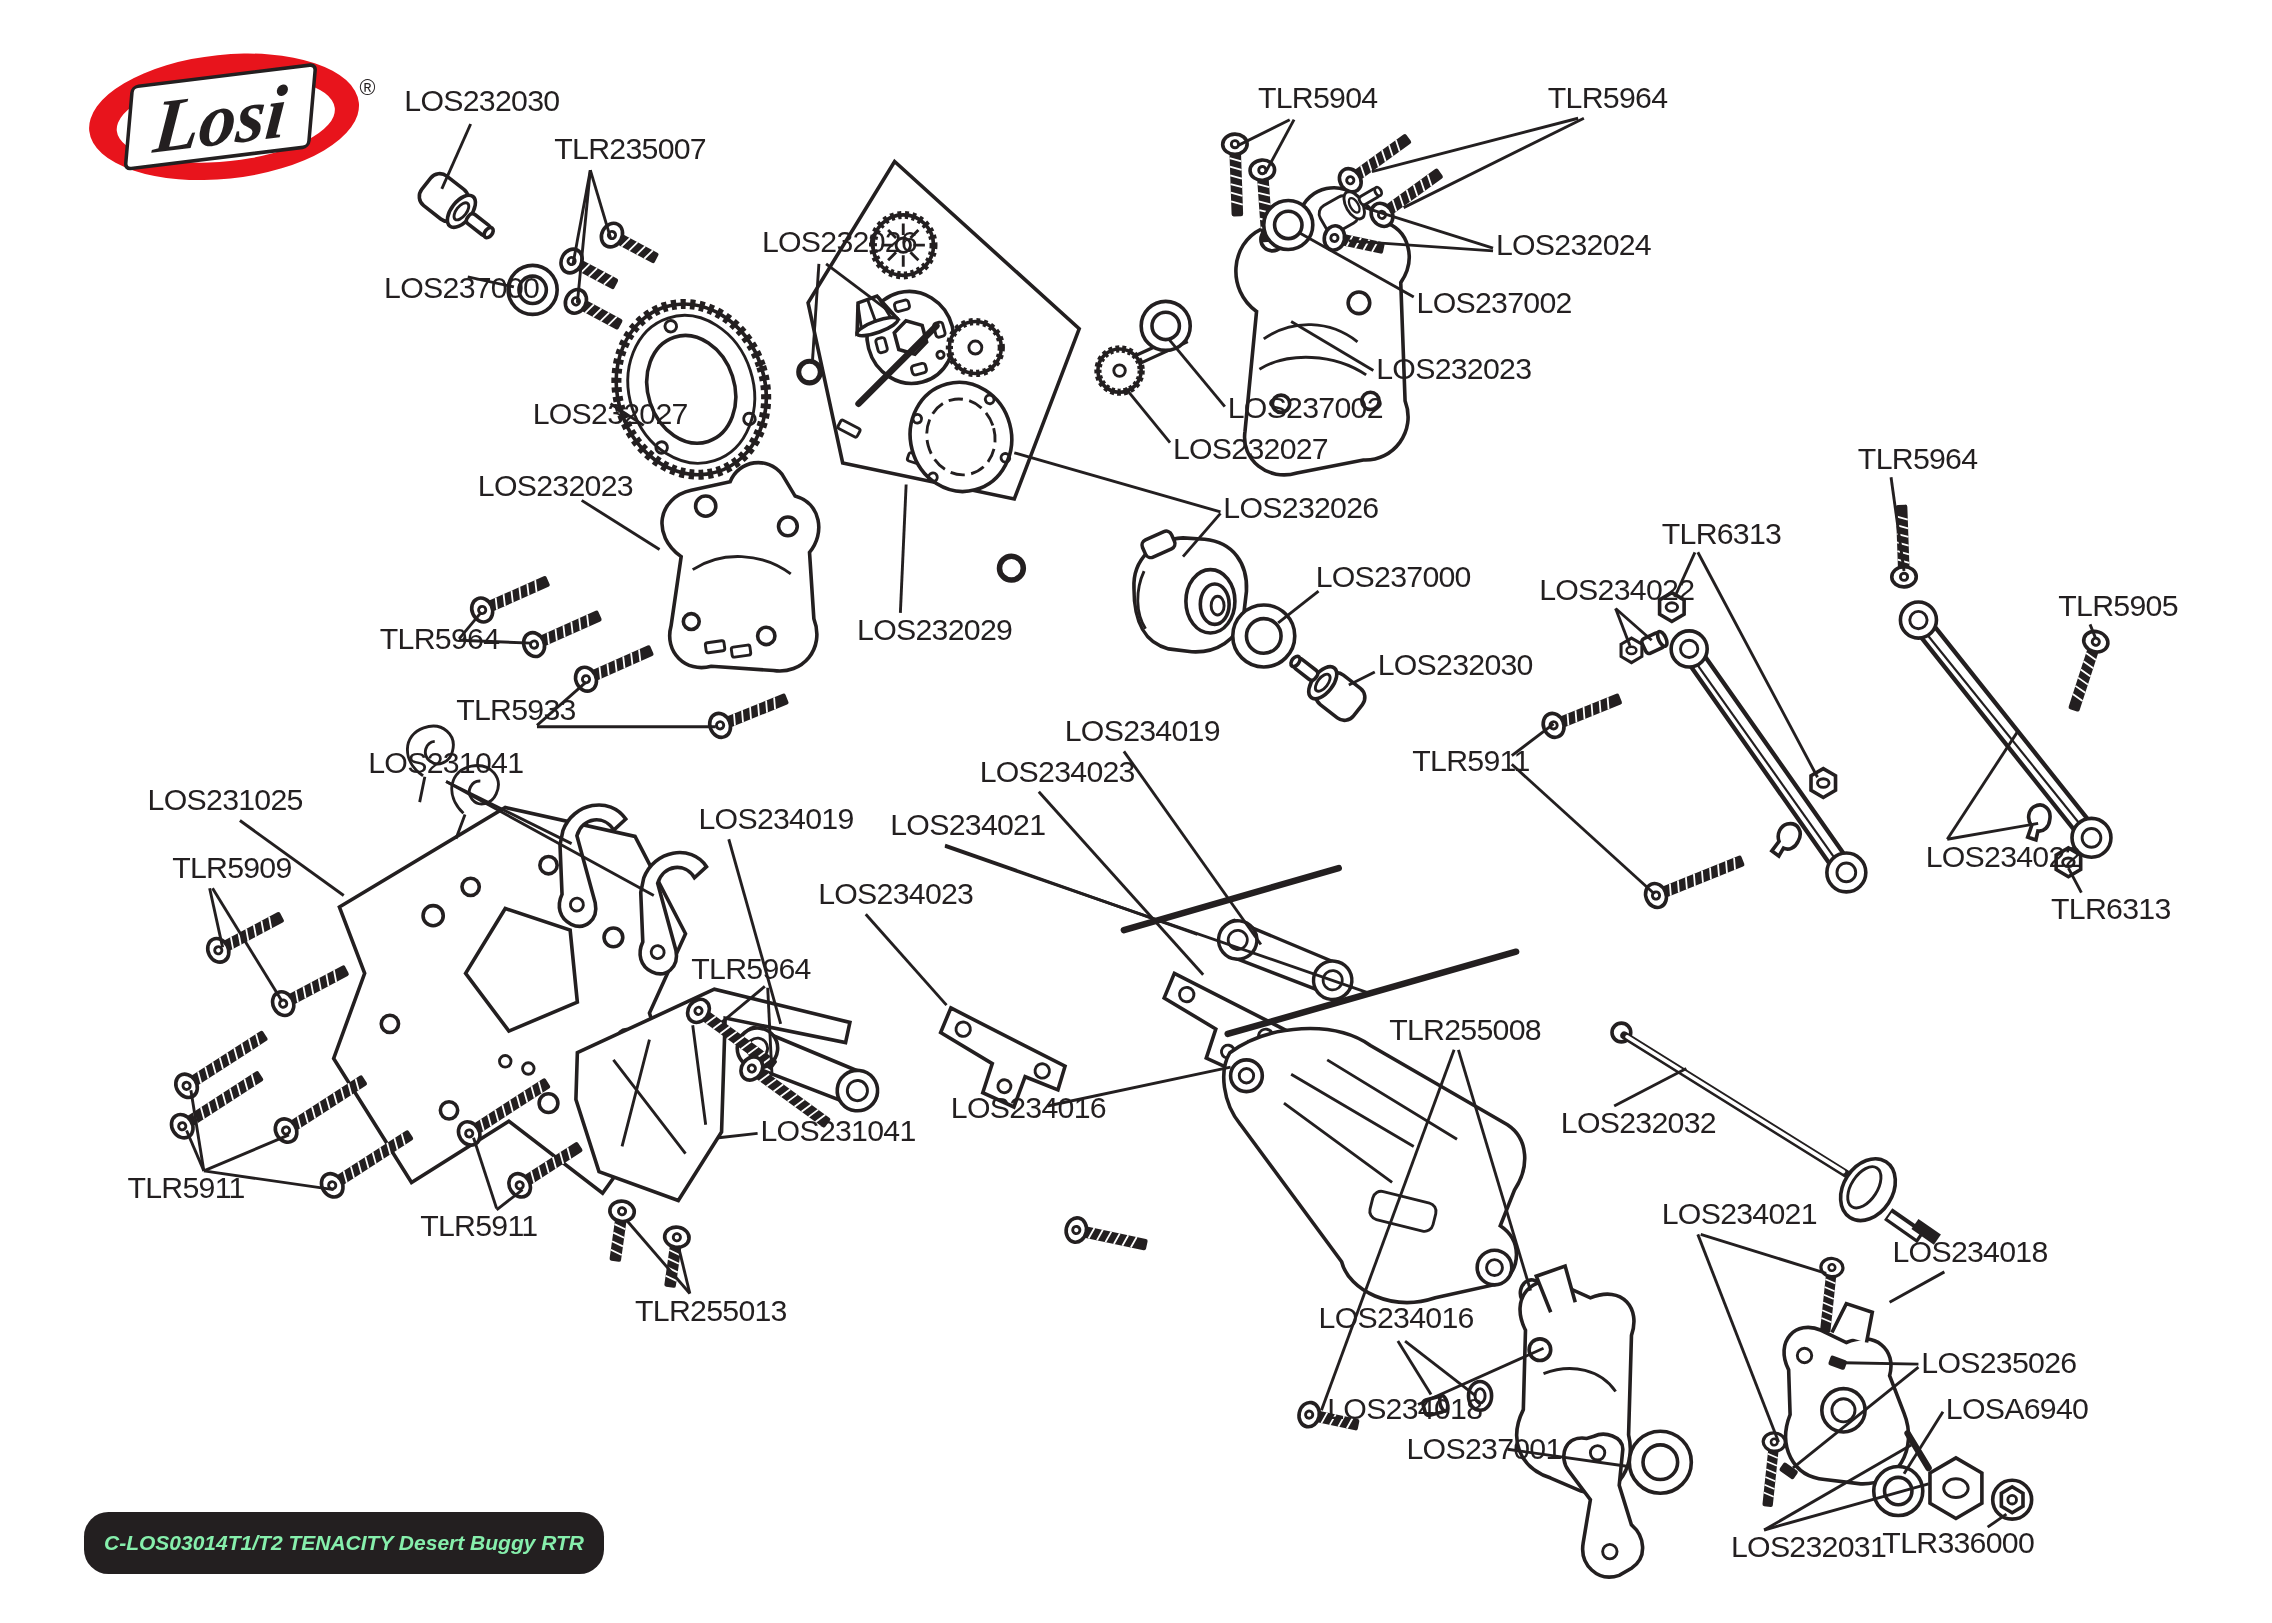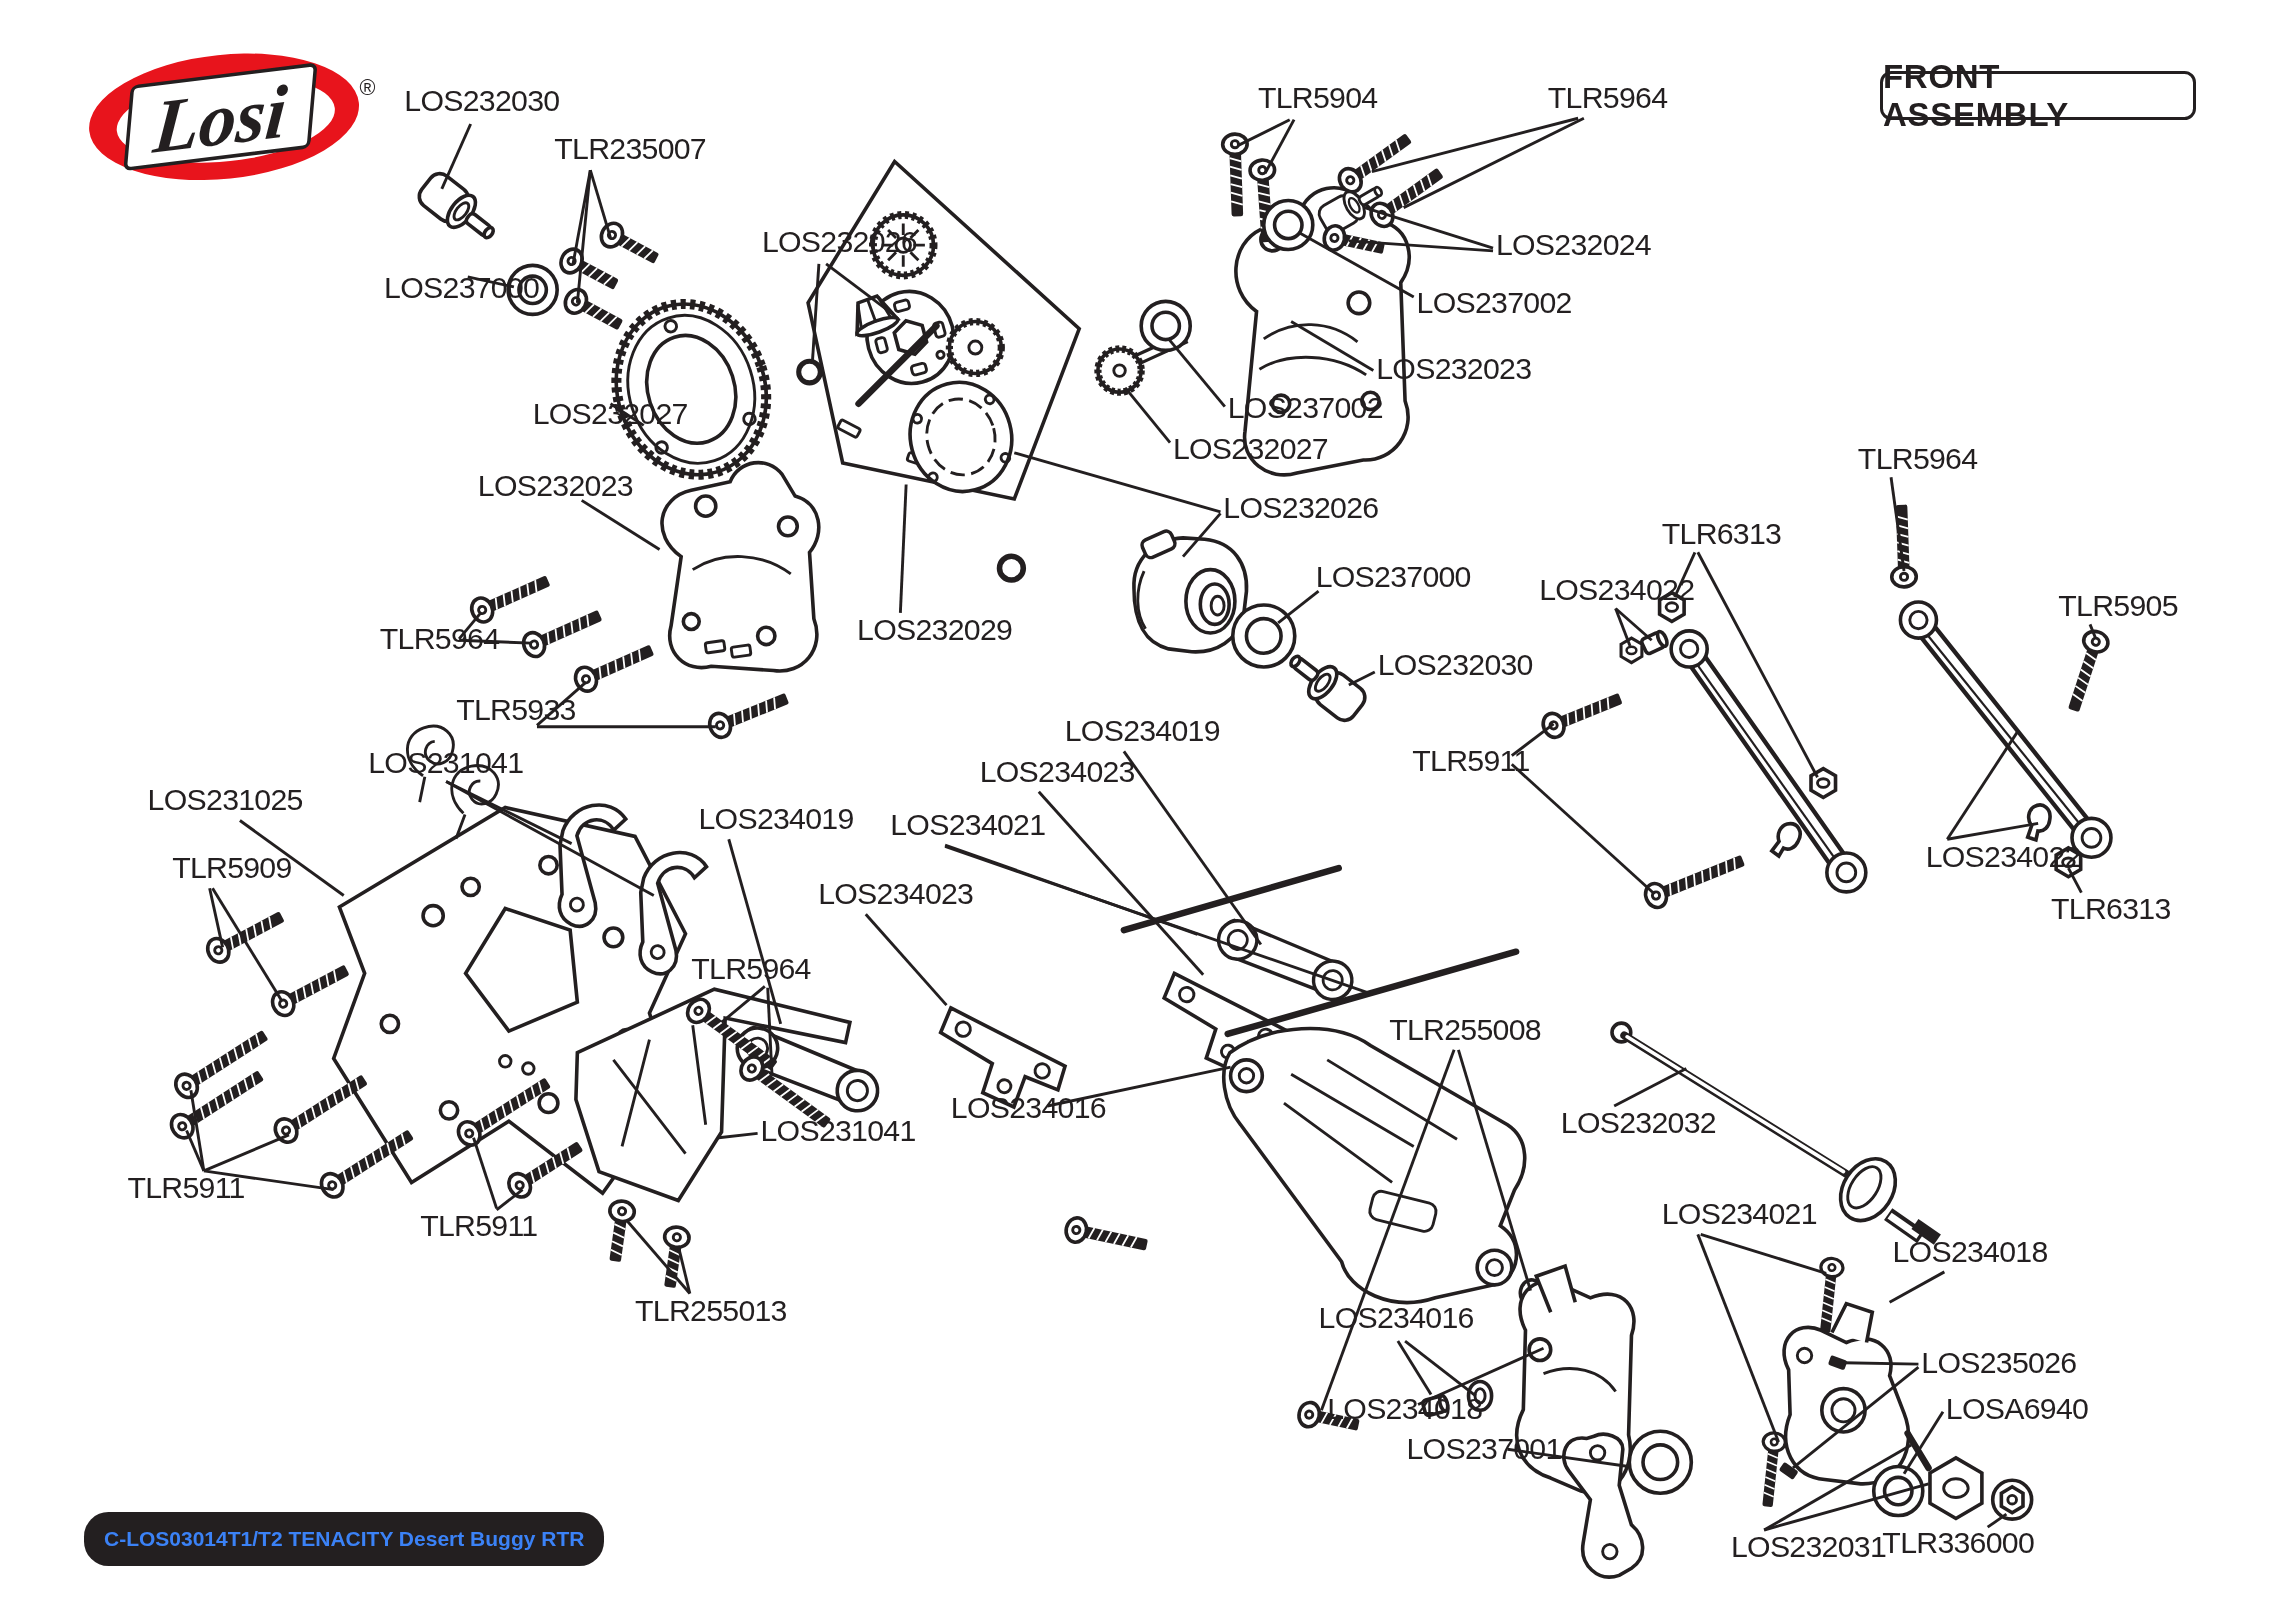--- a/index.html
+++ b/index.html
@@ -1,22 +1,22 @@
 <!DOCTYPE html>
 <html style="font-size:11.5px"><head>
 <meta charset="utf-8">
 <style>
   html,body{margin:0;padding:0;background:#fff;}
   .page{position:relative;width:2273px;height:1623px;background:#fff;overflow:hidden;
         font-family:"Liberation Sans",sans-serif;color:#231f20;}
   .title-box{position:absolute;left:1880px;top:71px;width:316px;height:49px;
         border:3.6px solid #231f20;border-radius:11.5px;display:flex;align-items:center;justify-content:center;
         font-size:33px;font-weight:bold;letter-spacing:0.7px;background:#fff;box-sizing:border-box;}
-  .badge{position:absolute;left:84px;top:1512px;height:54px;padding:0 20px;background:#231f20;color:#3b82f6;
-        border-radius:24.5px;display:flex;align-items:center;font-size:21px;font-weight:bold;white-space:nowrap;}
+  .badge{position:absolute;left:84px;top:1512px;height:62px;padding:0 20px;background:#231f20;color:#86efac;
+        border-radius:24.5px;display:flex;align-items:center;font-size:21px;font-weight:bold;white-space:nowrap;font-style:italic;}
   svg{position:absolute;left:0;top:0;}
   .pw{fill:#fff;stroke:#231f20;stroke-width:5px;}
   .pl{fill:none;stroke:#231f20;stroke-width:4px;}
   .pf{fill:#231f20;stroke:none;}
   .thread{stroke:#fff;stroke-width:2.5px;fill:none;}
   .leader{stroke:#231f20;stroke-width:4px;fill:none;}
   .rod{stroke:#231f20;stroke-width:9px;fill:none;stroke-linecap:round;}
   .bar{stroke:#231f20;stroke-width:30px;fill:none;stroke-linecap:round;}
   .barw{stroke:#fff;stroke-width:18px;fill:none;stroke-linecap:round;}
   .ridge{stroke:#231f20;stroke-width:3px;fill:none;}
@@ -494,17 +494,16 @@
         <text x="2624" y="1750" class="plabel">LOS234018</text>
         <text x="2664" y="1904" class="plabel">LOS235026</text>
         <text x="2698" y="1968" class="plabel">LOSA6940</text>
         <text x="1840" y="1968" class="plabel">LOS234018</text>
         <text x="1950" y="2024" class="plabel">LOS237001</text>
         <text x="2400" y="2160" class="plabel">LOS232031</text>
         <text x="2610" y="2154" class="plabel">TLR336000</text>
       </g>
 </svg>
 
-<div class="title-box">FRONT ASSEMBLY</div>
 <div class="badge">C-LOS03014T1/T2 TENACITY Desert Buggy RTR</div>
 
 </div>
 
 
 </body></html>

